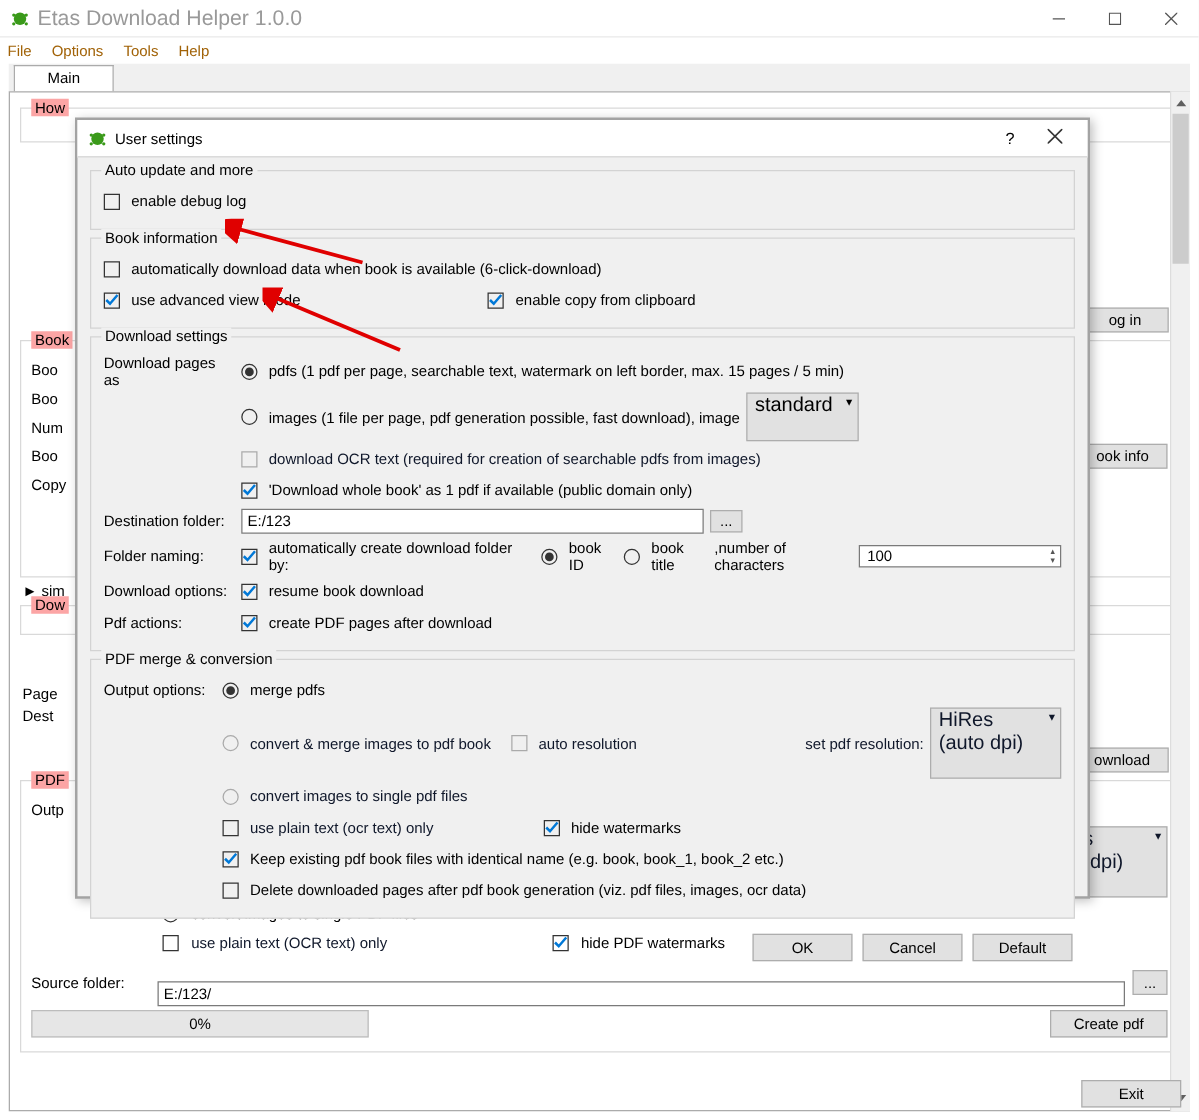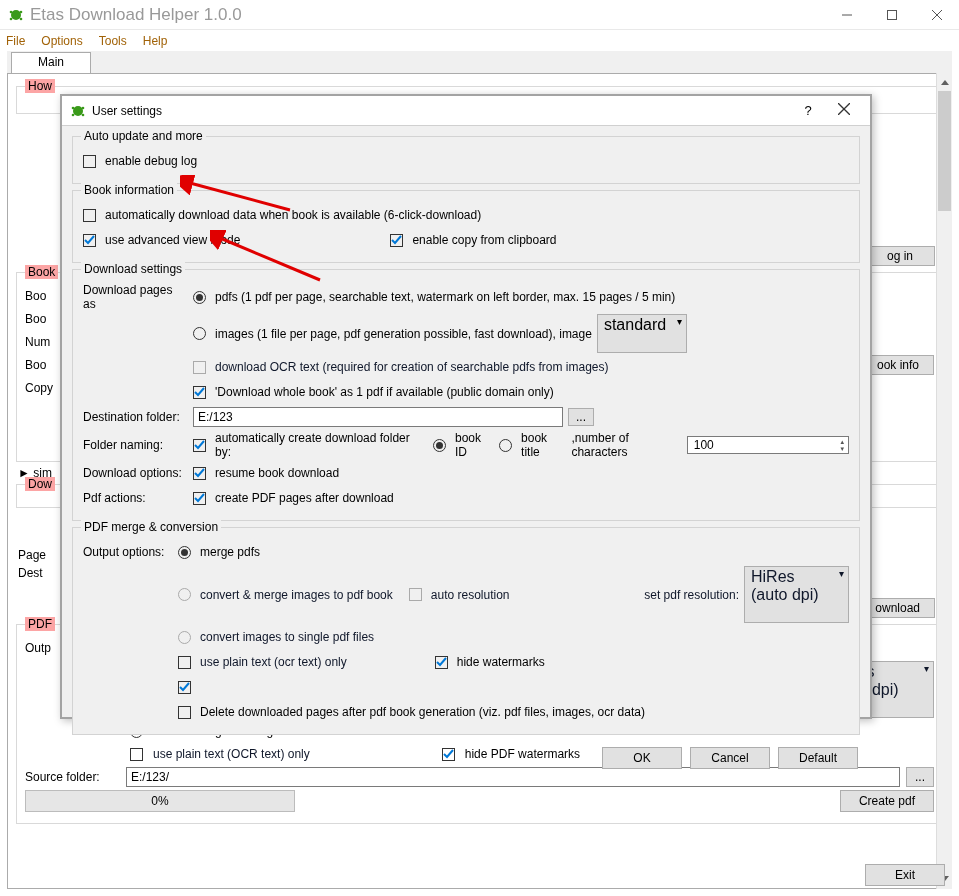--- a/index.html
+++ b/index.html
@@ -190,21 +190,21 @@
         <span style="width:120px"></span>
         <span class="check sel">
             <svg width="13" height="13" class="checkmark">
               <path d="M2 6 L5 9 L11 2"></path>
             </svg>
           </span>
         <span>hide PDF watermarks</span>
       </div>
       <div class="bg-row">
         <span class="bg-label">Source folder:</span>
-        <input type="text" style="flex: 1 1 0%;" value="E:/123/">
+        <input type="text" style="flex: 1 1 0%; margin-top: 18px;" value="E:/123/">
         <div class="btn" style="min-width:28px;padding:2px 4px">...</div>
       </div>
       <div class="bg-row">
         <div class="progress">0%</div>
         <span style="flex:1"></span>
         <div class="btn btn-wide">Create pdf</div>
       </div>
     </div>
   </div>
   <div class="scrollbar">
@@ -383,20 +383,21 @@
           </span>
         <span>hide watermarks</span>
       </div>
       <div class="mrow">
         <span class="mlabel" style="width:90px"></span>
         <span class="check sel">
             <svg width="13" height="13" class="checkmark">
               <path d="M2 6 L5 9 L11 2"></path>
             </svg>
           </span>
+        <span>Keep existing pdf book files with identical name (e.g. book, book_1, book_2 etc.)</span>
       </div>
       <div class="mrow">
         <span class="mlabel" style="width:90px"></span>
         <span class="check"></span>
         <span>Delete downloaded pages after pdf book generation (viz. pdf files, images, ocr data)</span>
       </div>
     </div>
 
     <div class="modal-buttons">
       <div class="btn btn-wide">OK</div>

